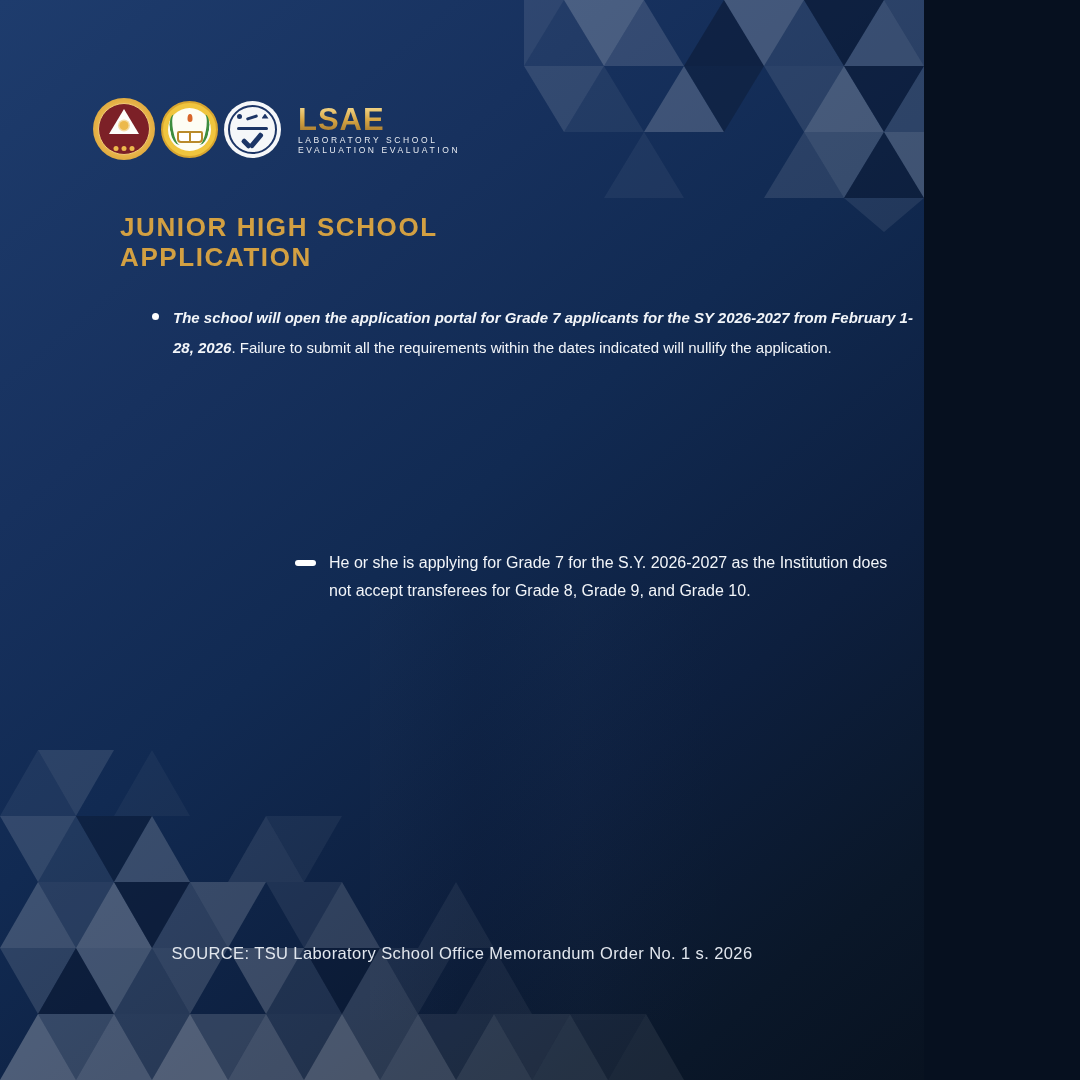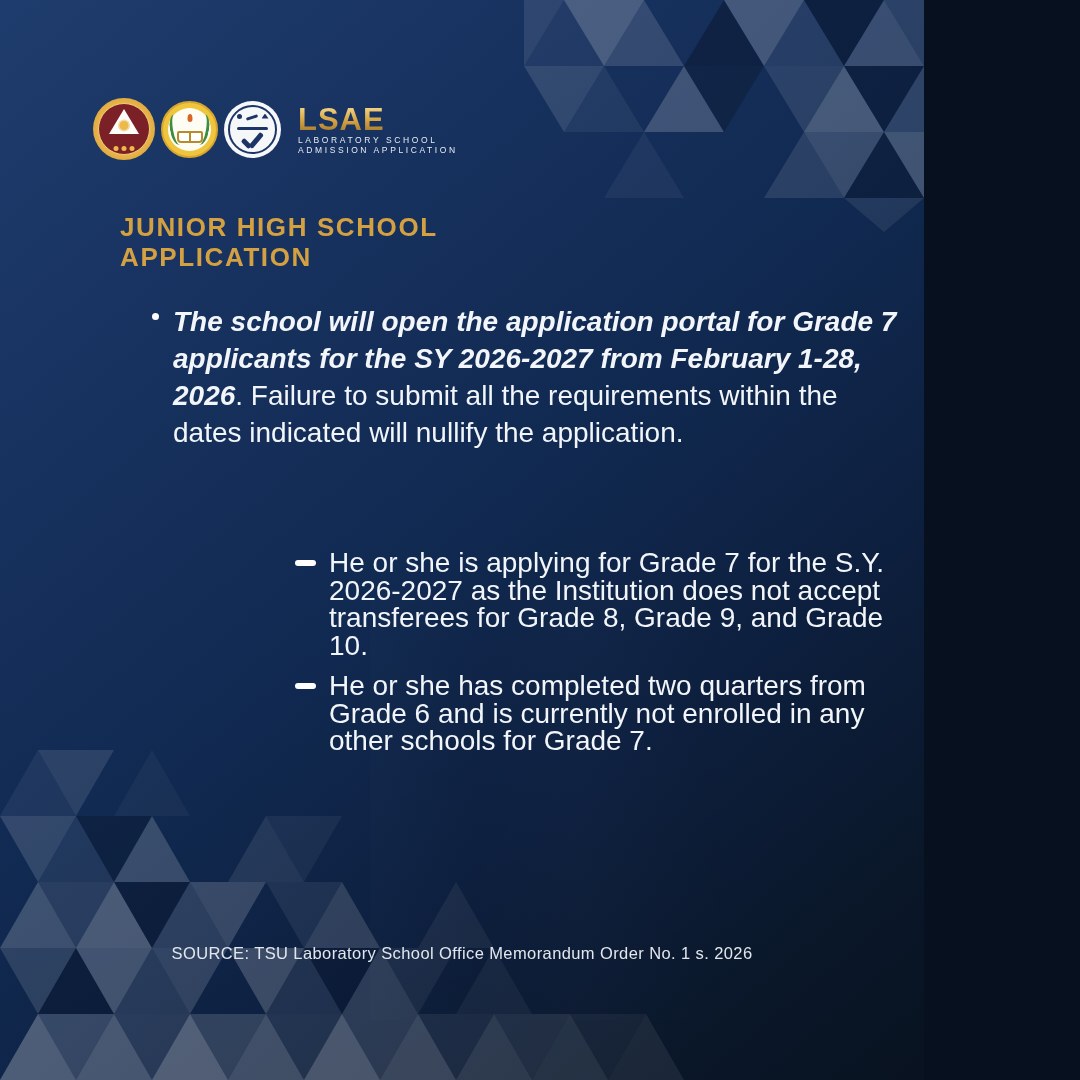--- a/index.html
+++ b/index.html
@@ -59,28 +59,28 @@
     position:absolute;left:120px;top:212px;margin:0;
     font-size:26px;font-weight:800;letter-spacing:1.6px;line-height:30px;color:#d3a042;
   }
   .heading span{display:block;}
 
   
   .bullet{position:absolute;display:flex;color:#f2f5f9;}
   .bullet-1{left:152px;top:303px;width:768px;}
   .bullet-2{left:152px;top:437px;width:768px;}
   .bullet-dot{width:7px;height:7px;border-radius:50%;background:#fff;margin:10px 14px 0 0;flex-shrink:0;}
-  .bullet-text{font-size:28px;line-height:37px;width:740px;}
+  .bullet-text{font-size:15px;line-height:30px;width:740px;}
   .em{font-weight:bold;font-style:italic;}
 
   .sub{position:absolute;display:flex;color:#f2f5f9;}
   .sub-1{left:295px;top:549px;}
   .sub-2{left:295px;top:672px;}
   .dash{width:21px;height:6px;border-radius:3px;background:#fff;margin:11px 13px 0 0;flex-shrink:0;}
-  .sub-text{font-size:28px;line-height:27.5px;width:562px;}
+  .sub-text{font-size:16px;line-height:27.5px;width:562px;}
 
   
   .source{
     position:absolute;left:50%;top:944px;transform:translateX(-50%);
     font-size:16.5px;color:#e2e7ee;letter-spacing:.4px;white-space:nowrap;
   }
 </style>
 </head>
 <body>
 
@@ -191,21 +191,21 @@
         </div>
       <div class="lab-line"></div>
       <div class="lab-check">
           <i class="c1"></i>
           <i class="c2"></i>
         </div>
     </div>
     <div class="lsae">
       <div class="lsae-acronym">LSAE</div>
       <div class="lsae-sub">LABORATORY SCHOOL</div>
-      <div class="lsae-sub">ADMISSION APPLICATION</div>
+      <div class="lsae-sub">EVALUATION EVALUATION</div>
     </div>
   </div>
 
   <h1 class="heading">
     <span>JUNIOR HIGH SCHOOL</span>
     <span>APPLICATION</span>
   </h1>
 
   <div class="bullet bullet-1">
     <span class="bullet-dot"></span>
@@ -213,20 +213,16 @@
       <span class="em">The school will open the application portal for Grade 7 applicants for the SY 2026-2027 from February 1-28, 2026</span><span>. Failure to submit all the requirements within the dates indicated will nullify the application.</span>
     </p>
   </div>
 
 
   <div class="sub sub-1">
     <span class="dash"></span>
     <p class="sub-text" style="margin:0">He or she is applying for Grade 7 for the S.Y. 2026-2027 as the Institution does not accept transferees for Grade 8, Grade 9, and Grade 10.</p>
   </div>
 
-  <div class="sub sub-2">
-    <span class="dash"></span>
-    <p class="sub-text" style="margin:0">He or she has completed two quarters from Grade 6 and is currently not enrolled in any other schools for Grade 7.</p>
-  </div>
 
   <div class="source">SOURCE: TSU Laboratory School Office Memorandum Order No. 1 s. 2026</div>
 
 </div>
 
 </body></html>

